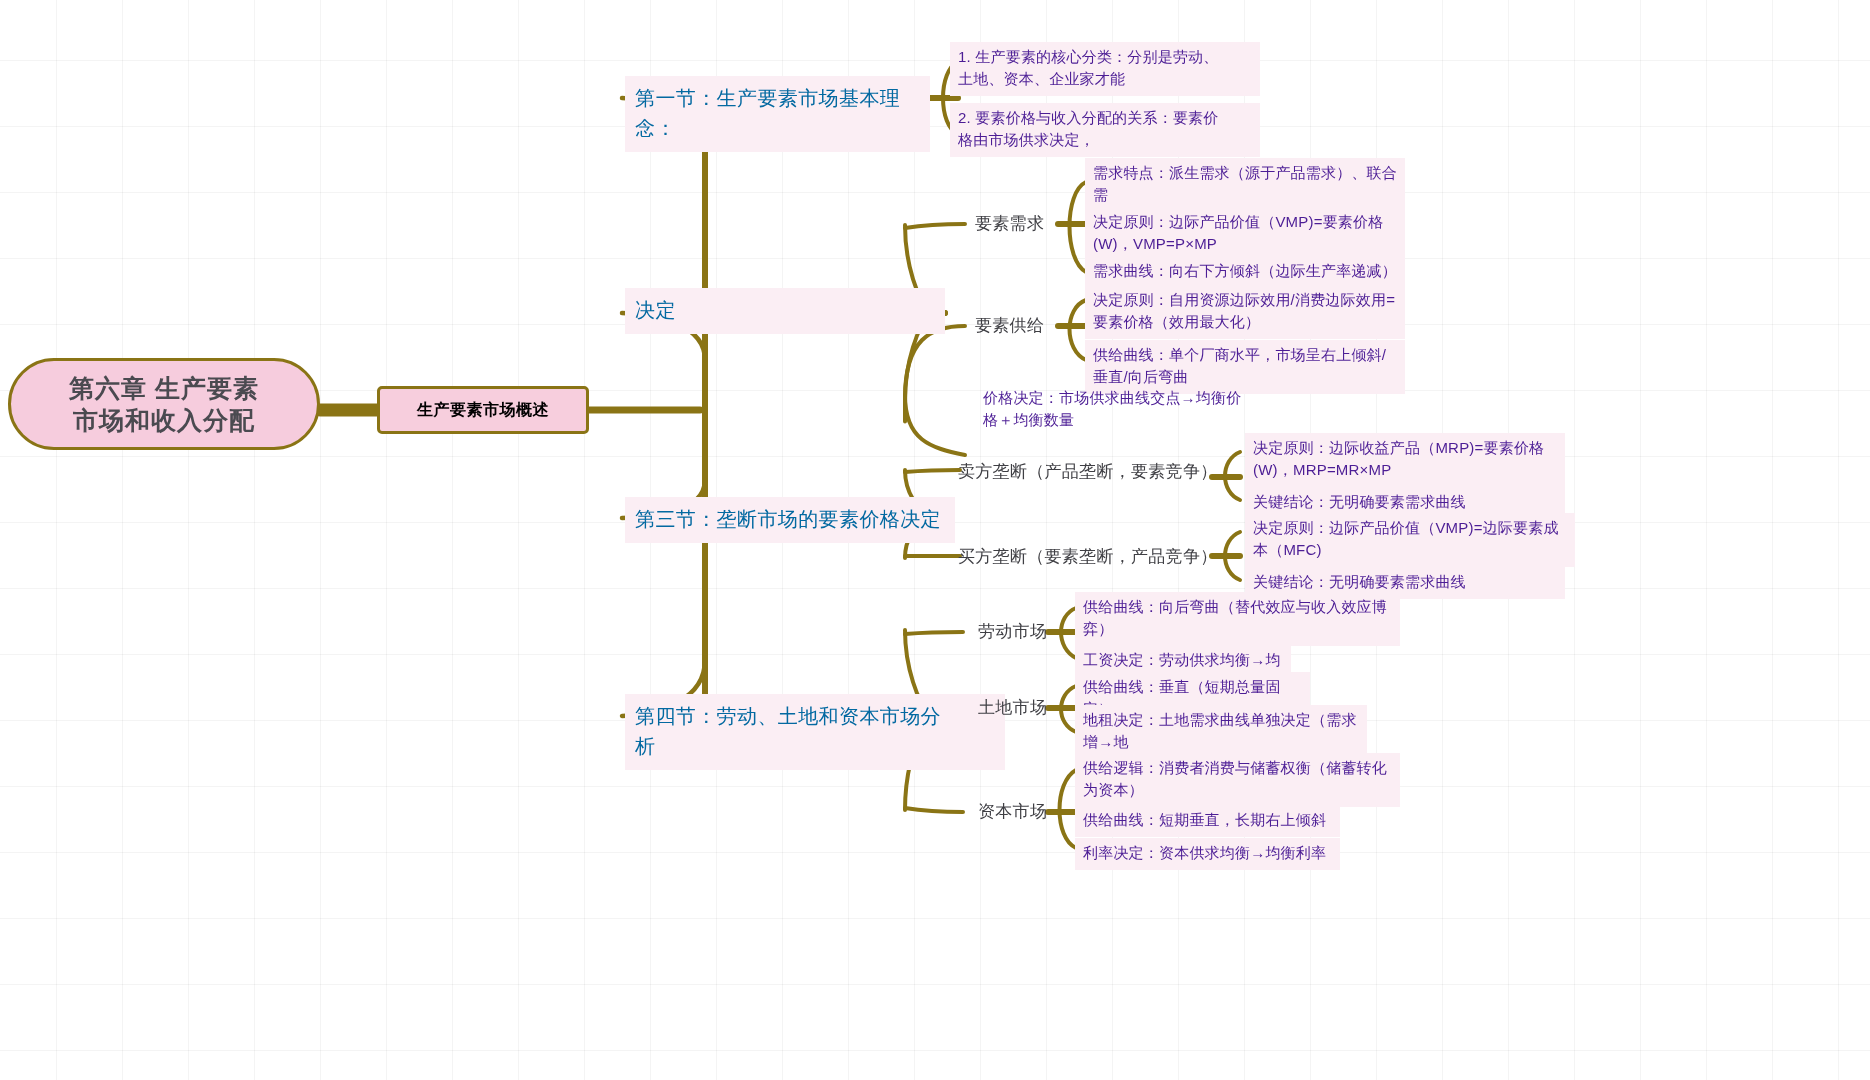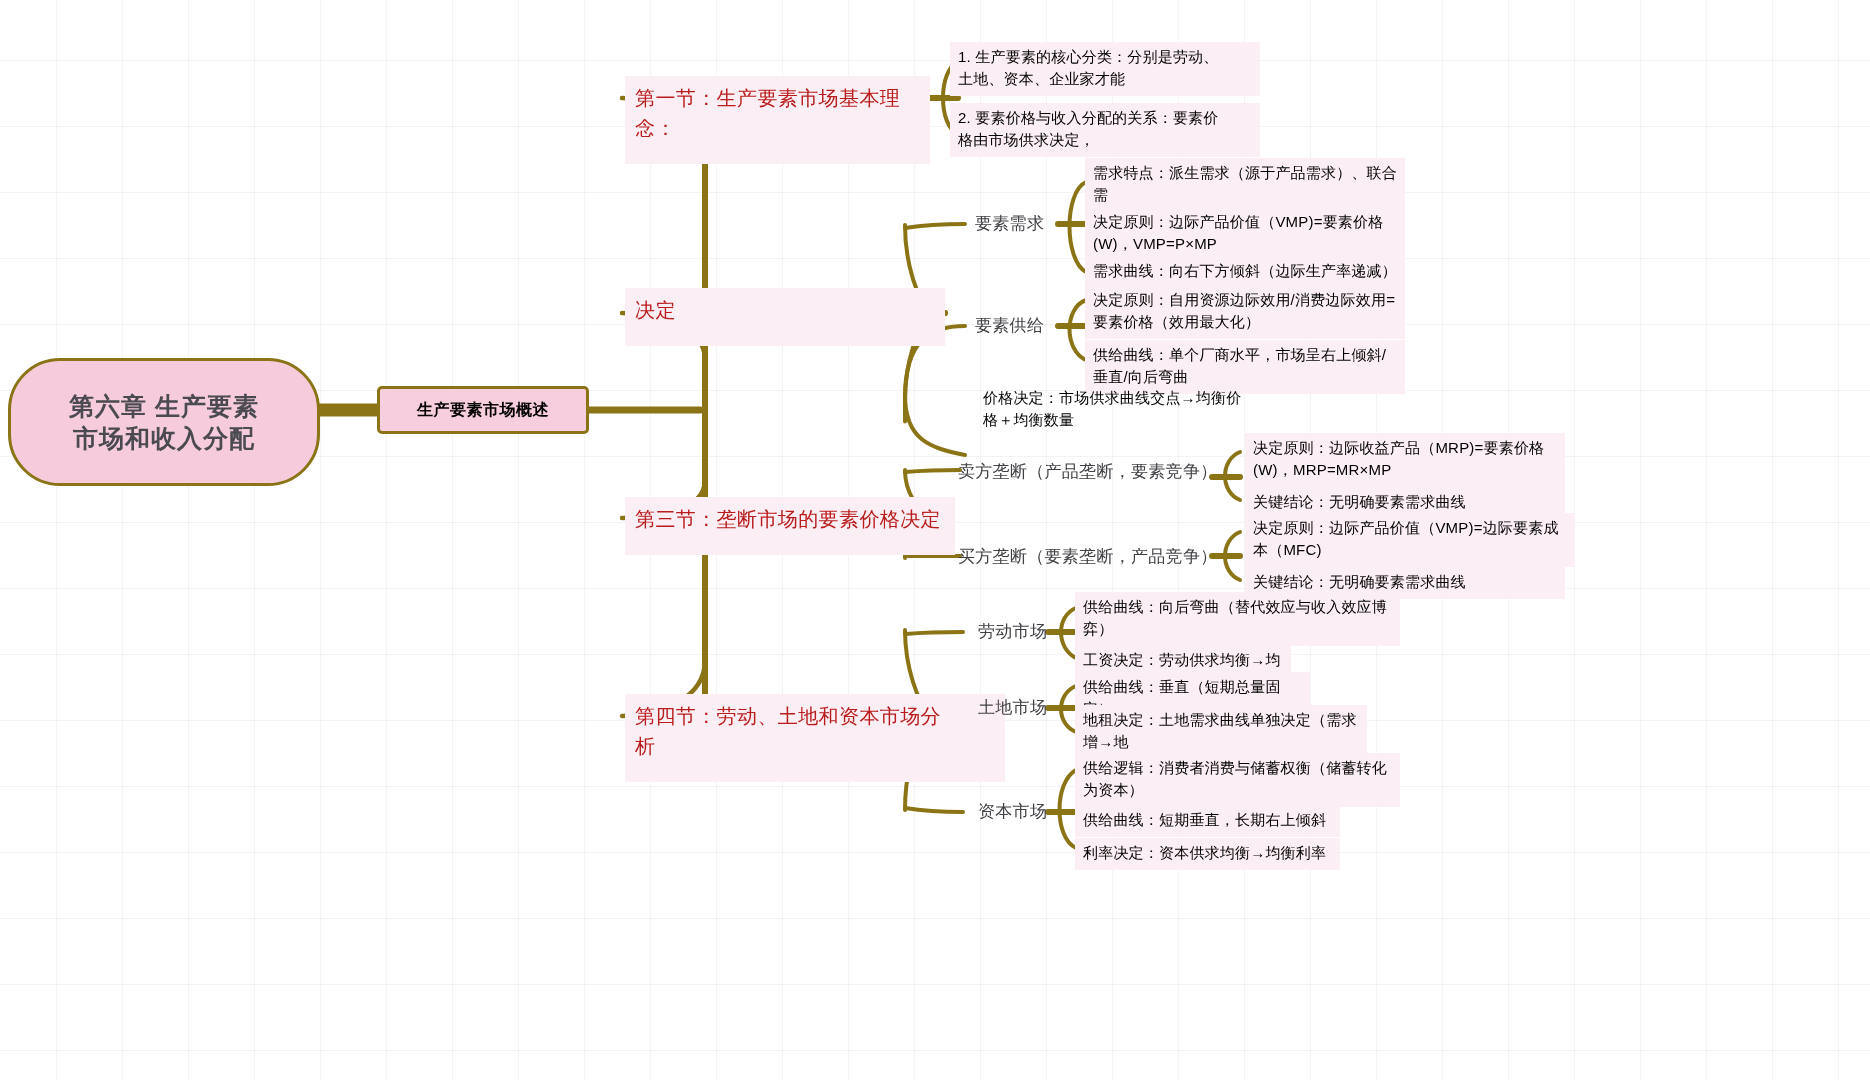--- a/index.html
+++ b/index.html
@@ -21,21 +21,21 @@
     background-position:-10px -6px;
     pointer-events:none;
   }
   #canvas{position:absolute;inset:0;}
   svg#links{position:absolute;left:0;top:0;width:1870px;height:1080px;pointer-events:none;}
 
   .node{position:absolute;box-sizing:border-box;}
 
   
   .root{
-    left:8px;top:358px;width:312px;height:128px;
+    left:8px;top:358px;width:312px;height:92px;
     background:#f6ccdd;
     border:3px solid #8a7415;
     border-radius:52px;
     display:flex;align-items:center;justify-content:center;
     text-align:center;
     font-size:25px;font-weight:bold;line-height:1.28;
     color:#4a4a50;
     letter-spacing:1px;
   }
   
@@ -43,38 +43,38 @@
     left:377px;top:386px;width:212px;height:48px;
     background:#f7cedd;
     border:3px solid #8a7415;
     border-radius:5px;
     display:flex;align-items:center;justify-content:center;
     font-size:16px;color:#000000;font-weight:bold;letter-spacing:.5px;
   }
   
   .l2{
     background:#fbeef4;
-    padding:7px 10px 21px 10px;
+    padding:7px 10px 9px 10px;
     font-size:20px;line-height:1.5;
-    color:#b91c1c;
+    color:#0369a1;
     letter-spacing:.4px;
   }
   
   .l3{
     font-size:17px;line-height:1.45;
     color:#3f3f44;
     letter-spacing:.3px;
     white-space:nowrap;
   }
   
   .leaf{
     background:#fbeef4;
     padding:4px 8px 6px 8px;
     font-size:15px;line-height:1.48;
-    color:#000000;
+    color:#4c1d95;
     letter-spacing:.2px;
   }
 </style>
 </head>
 <body>
 
 <div id="grid"></div>
 
 <div id="canvas">
 

